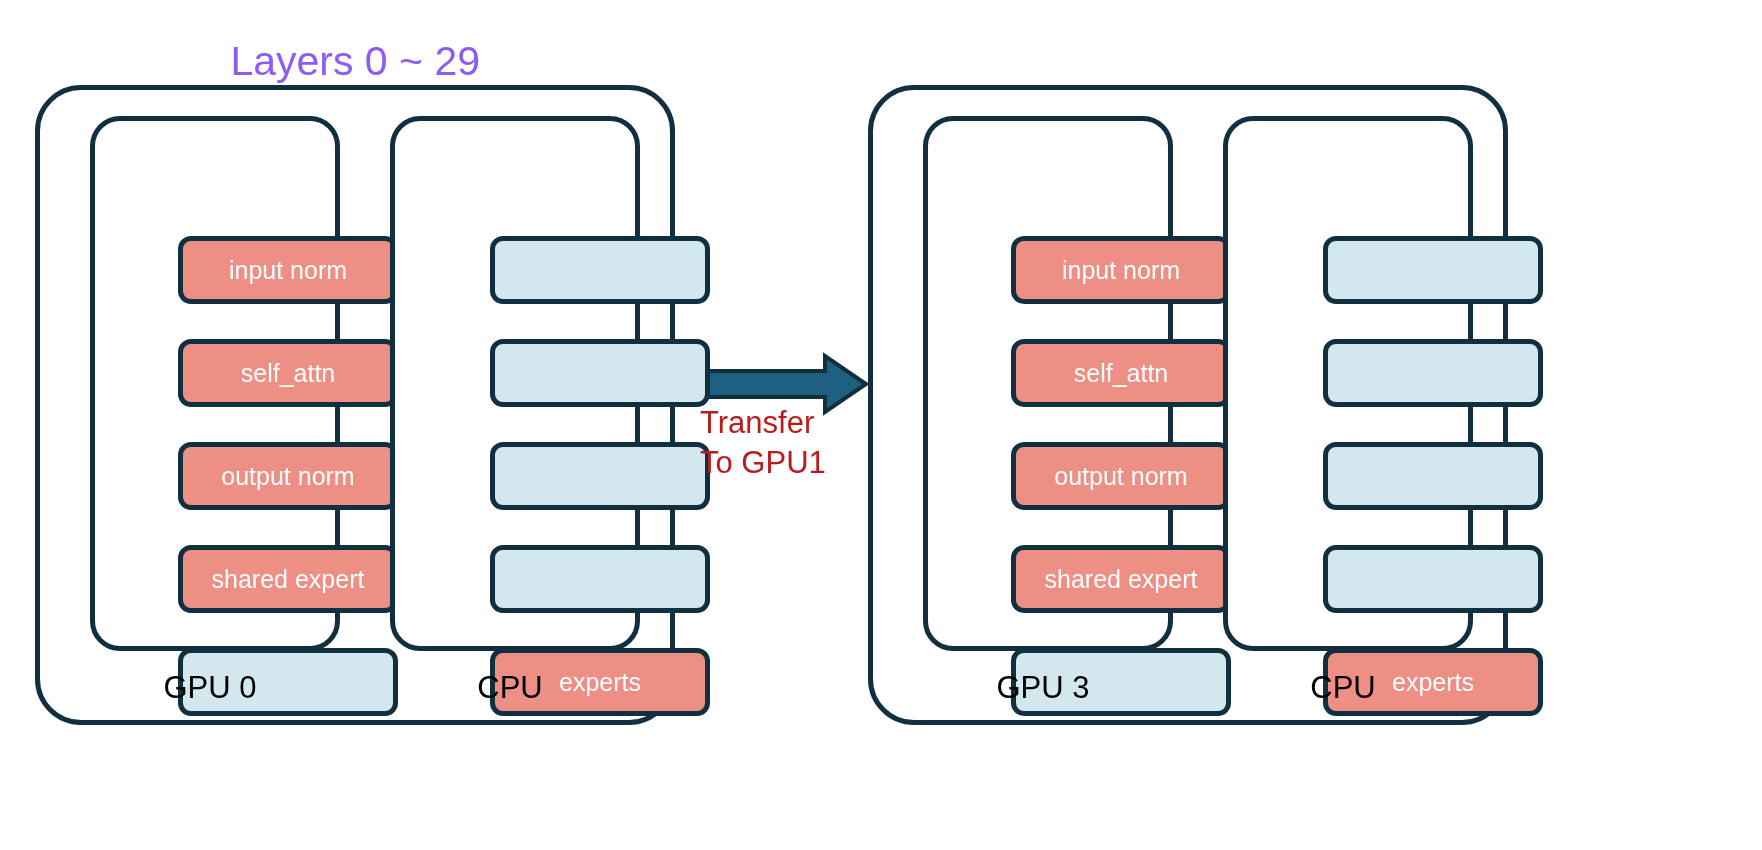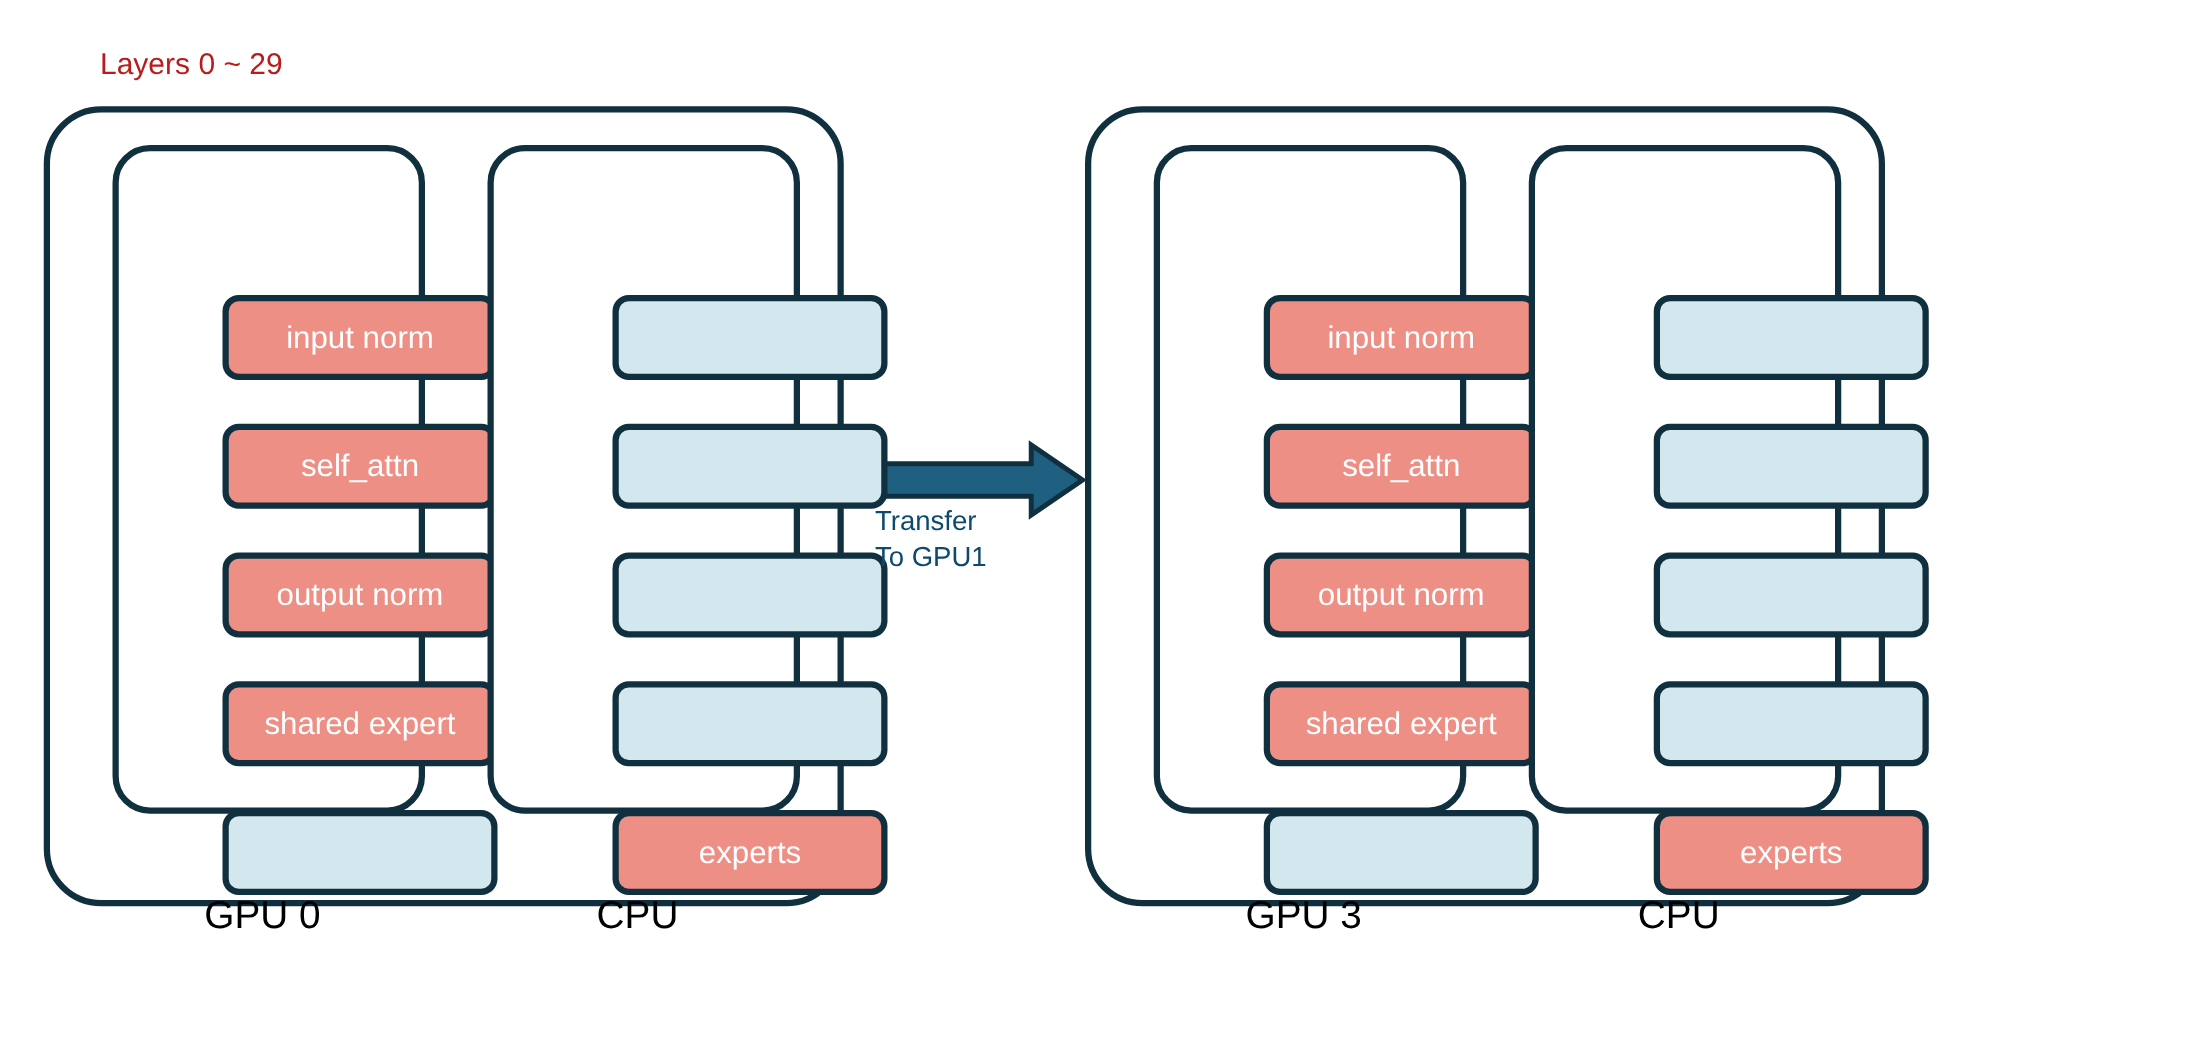--- a/index.html
+++ b/index.html
@@ -11,24 +11,24 @@
   }
   #canvas {
     position: relative;
     width: 1762px; height: 850px;
     background: #ffffff;
   }
 
   
   .group-title {
     position: absolute;
-    font-size: 24px;
-    color: #b91c1c;
+    font-size: 41px;
+    color: #8b5cf6;
     white-space: nowrap;
-    text-align: left;
+    text-align: right;
     letter-spacing: 0px;
   }
 
   
   .device {
     position: absolute;
     border: 5px solid #11303f;
     border-radius: 46px;
     background: #ffffff;
   }
@@ -57,28 +57,27 @@
   .block.salmon  { background: #ee8f85; }
   .block.blue    { background: #d3e7ee; }
 
   
   .col-label {
     position: absolute;
     font-size: 31px;
     color: #000000;
     text-align: center;
     white-space: nowrap;
-    margin-top: 44px;
   }
 
   
   .transfer-label {
     position: absolute;
-    font-size: 22px;
-    color: #0c4a6e;
+    font-size: 31px;
+    color: #b91c1c;
     line-height: 1.30;
     white-space: nowrap;
   }
 
   
   #arrows {
     position: absolute;
     left: 0; top: 0;
     width: 1762px; height: 850px;
     pointer-events: none;

